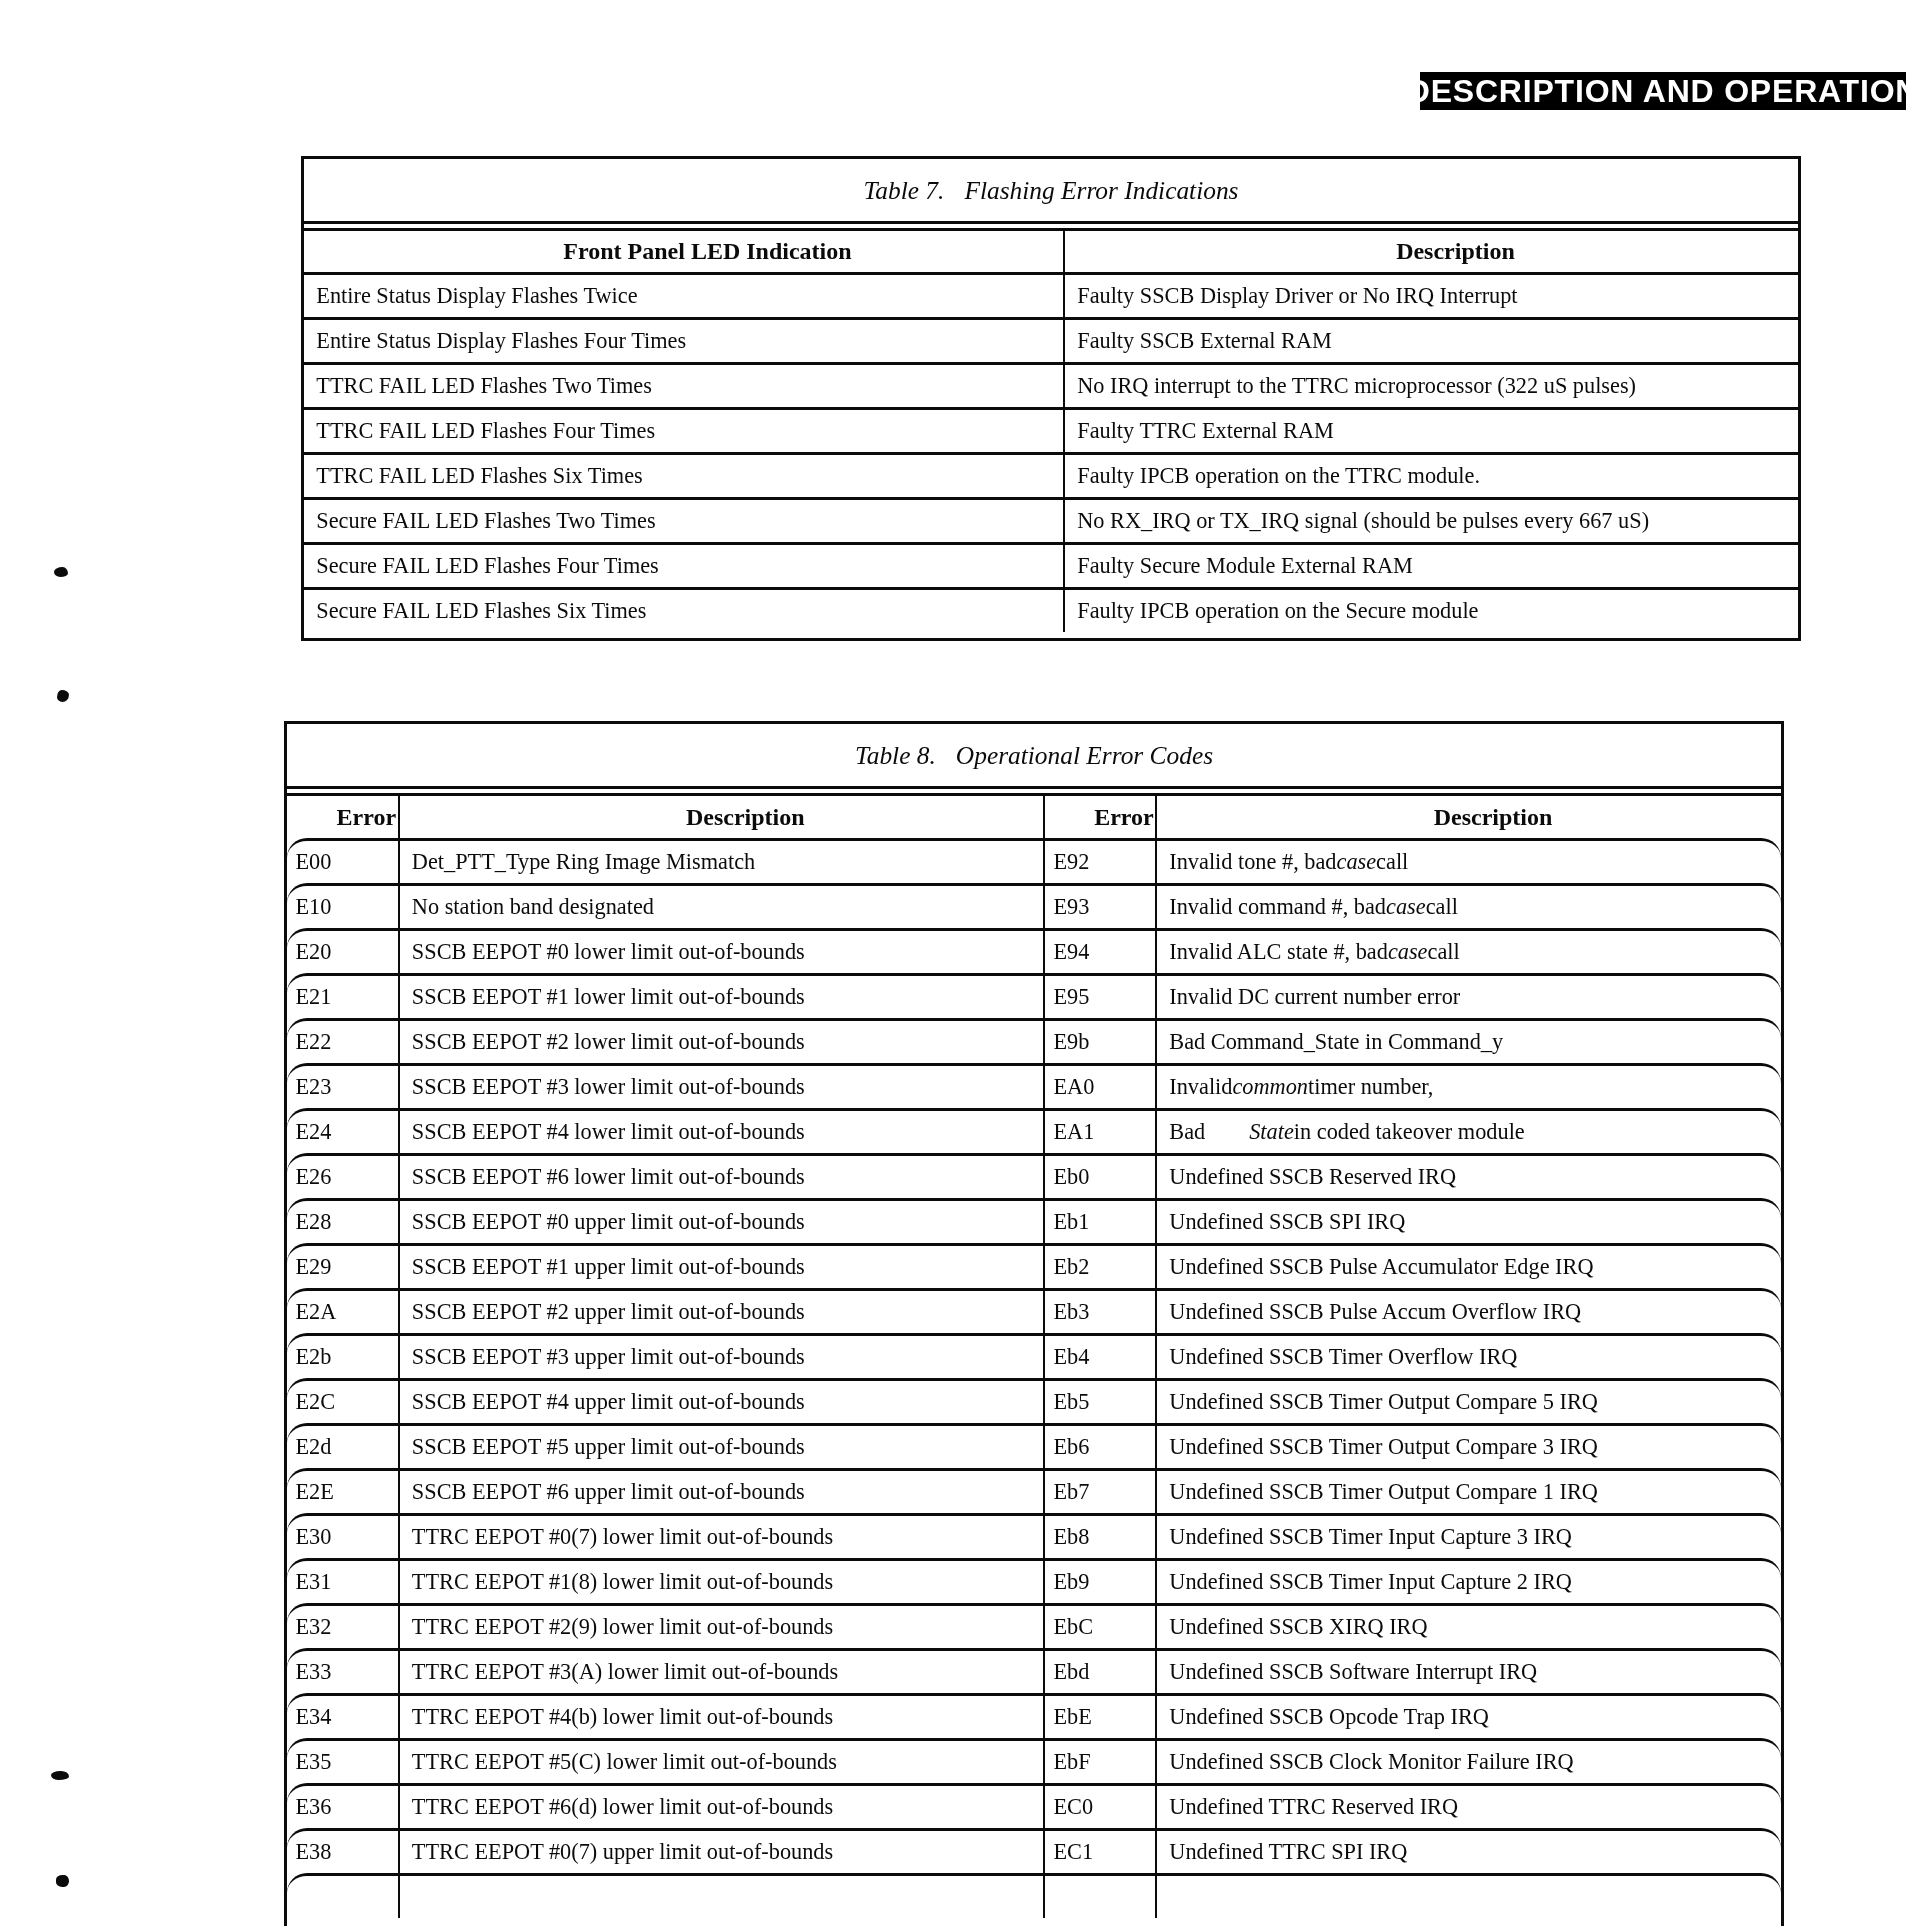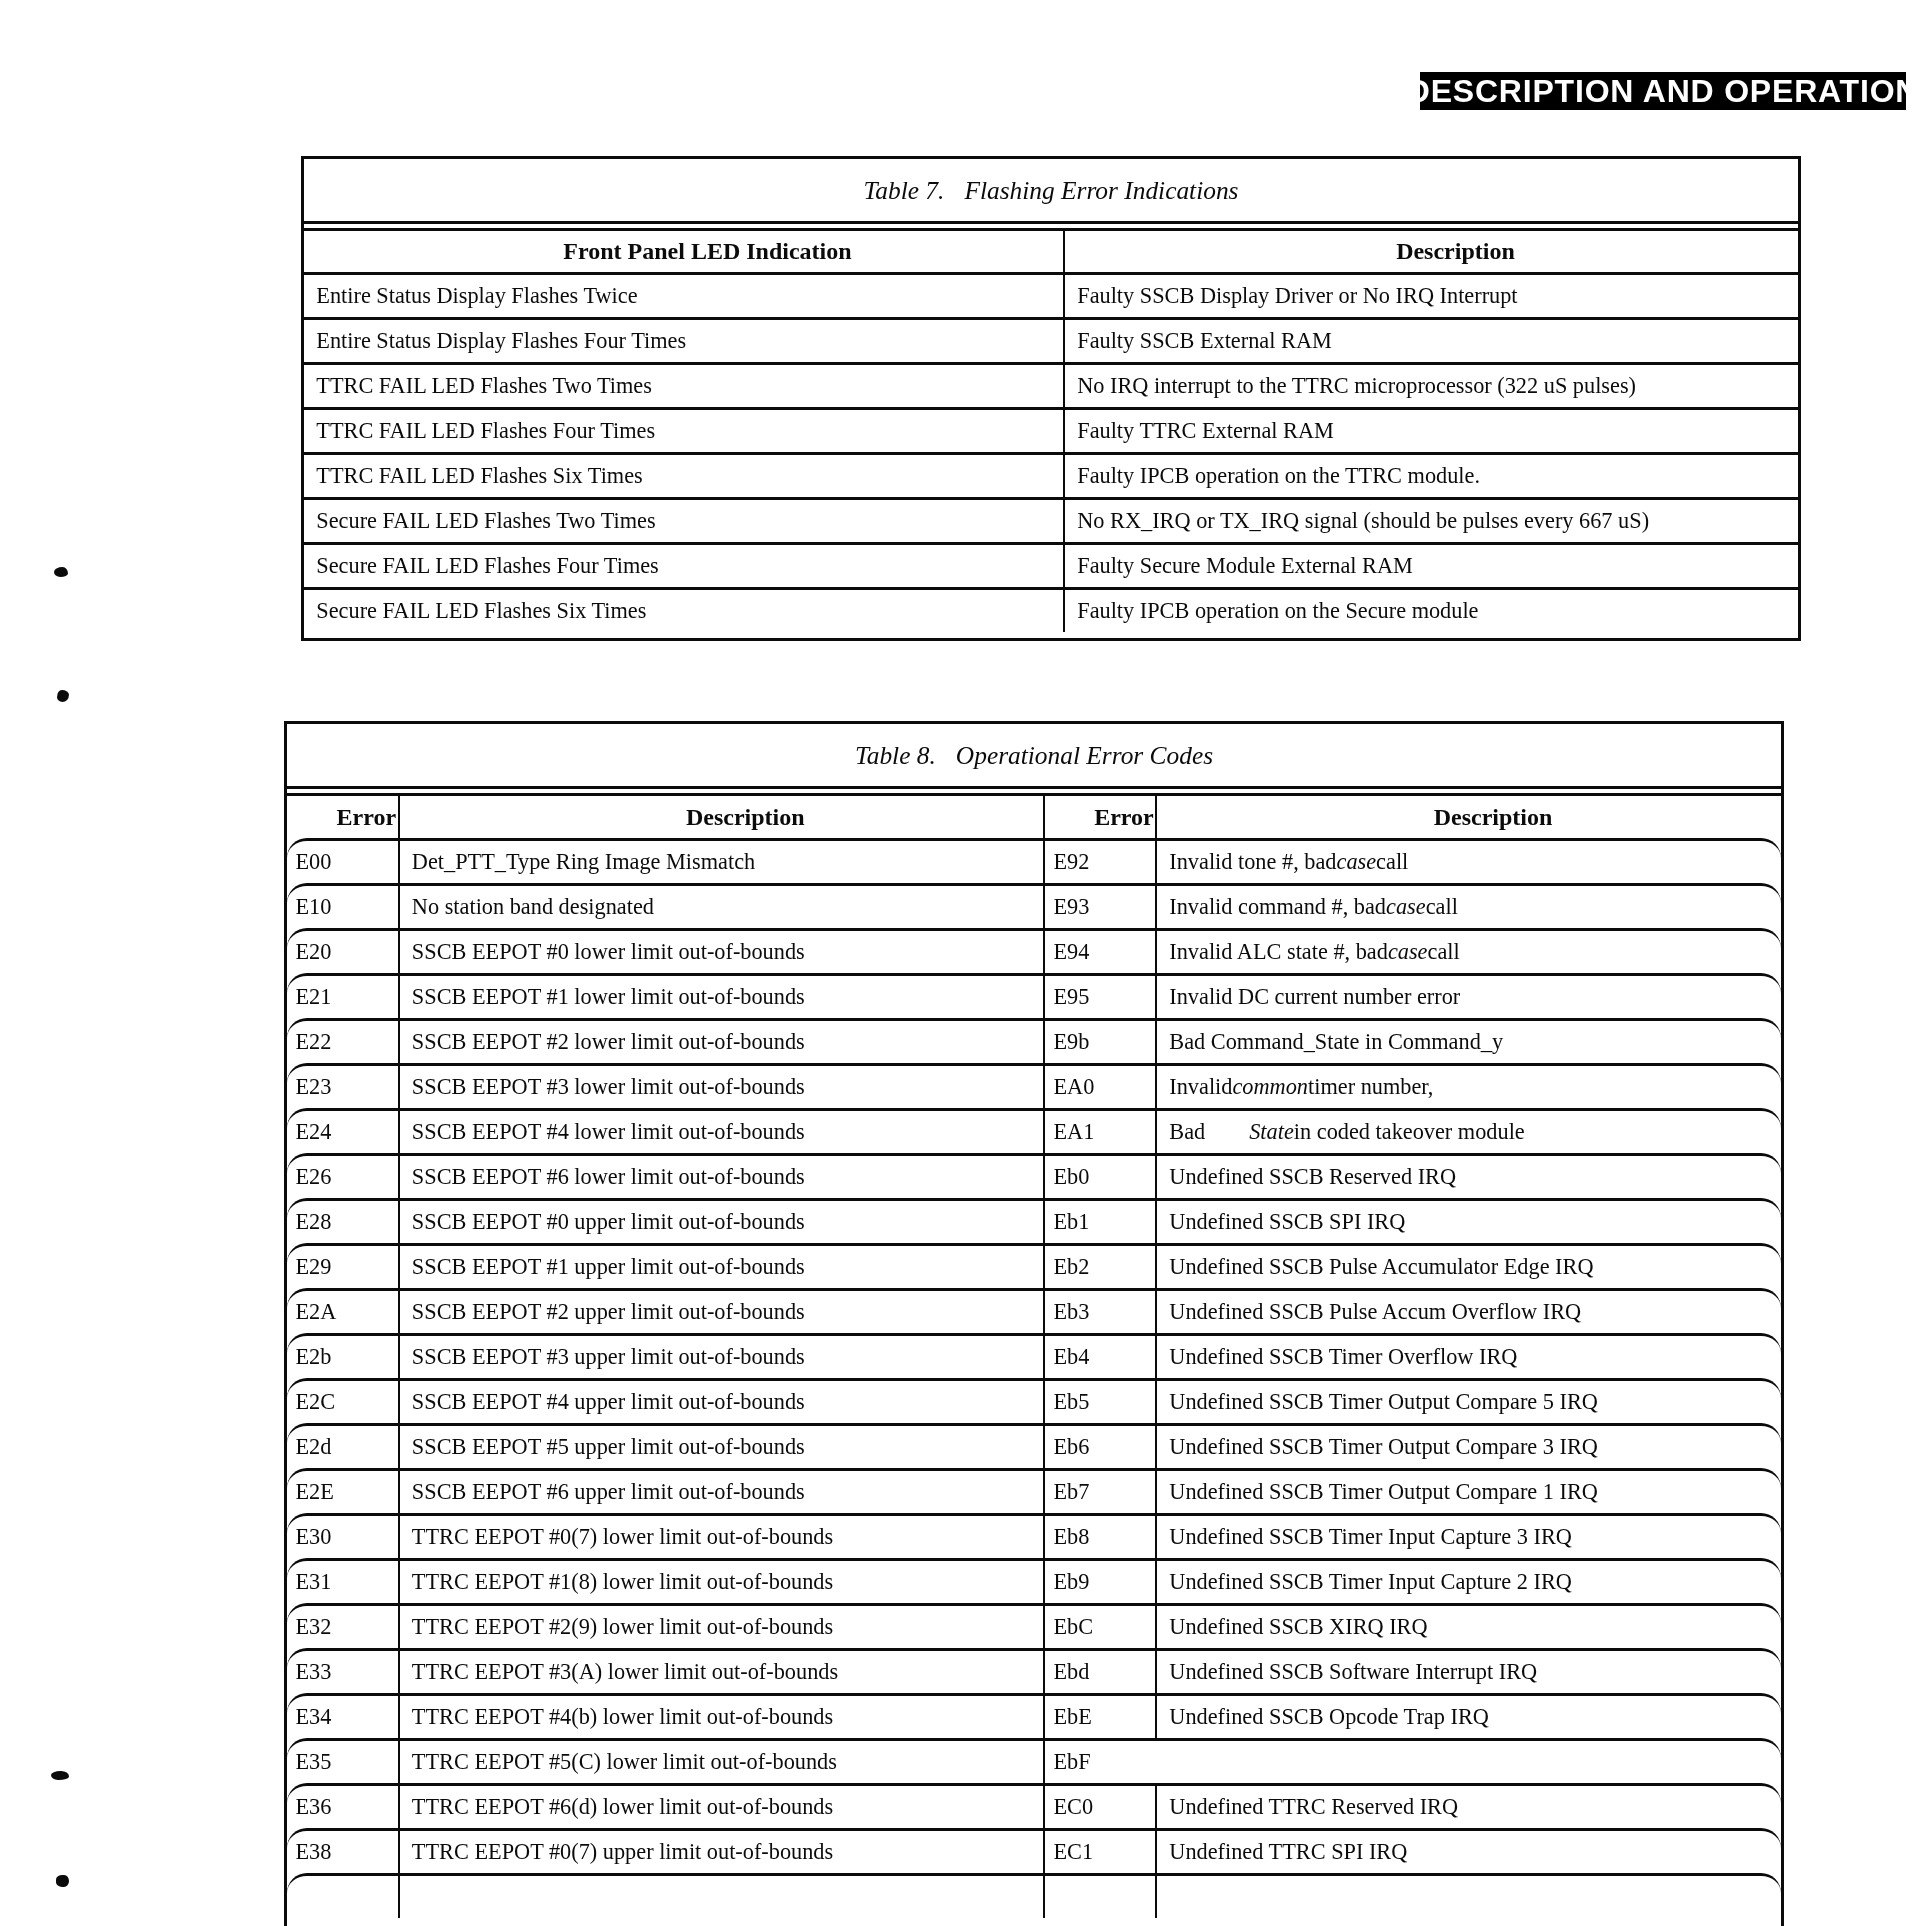--- a/index.html
+++ b/index.html
@@ -446,20 +446,23 @@
       <div class="data-row t8g">
         <div class="cell c-err">
           <span>E35</span>
         </div>
         <div class="cell pad">
           <span>TTRC EEPOT #5(C) lower limit out-of-bounds</span>
         </div>
         <div class="cell c-err">
           <span>EbF</span>
         </div>
+        <div class="cell pad">
+          <span>Undefined SSCB Clock Monitor Failure IRQ</span>
+        </div>
       </div>
       <div class="data-row t8g">
         <div class="cell c-err">
           <span>E36</span>
         </div>
         <div class="cell pad">
           <span>TTRC EEPOT #6(d) lower limit out-of-bounds</span>
         </div>
         <div class="cell c-err">
           <span>EC0</span>

